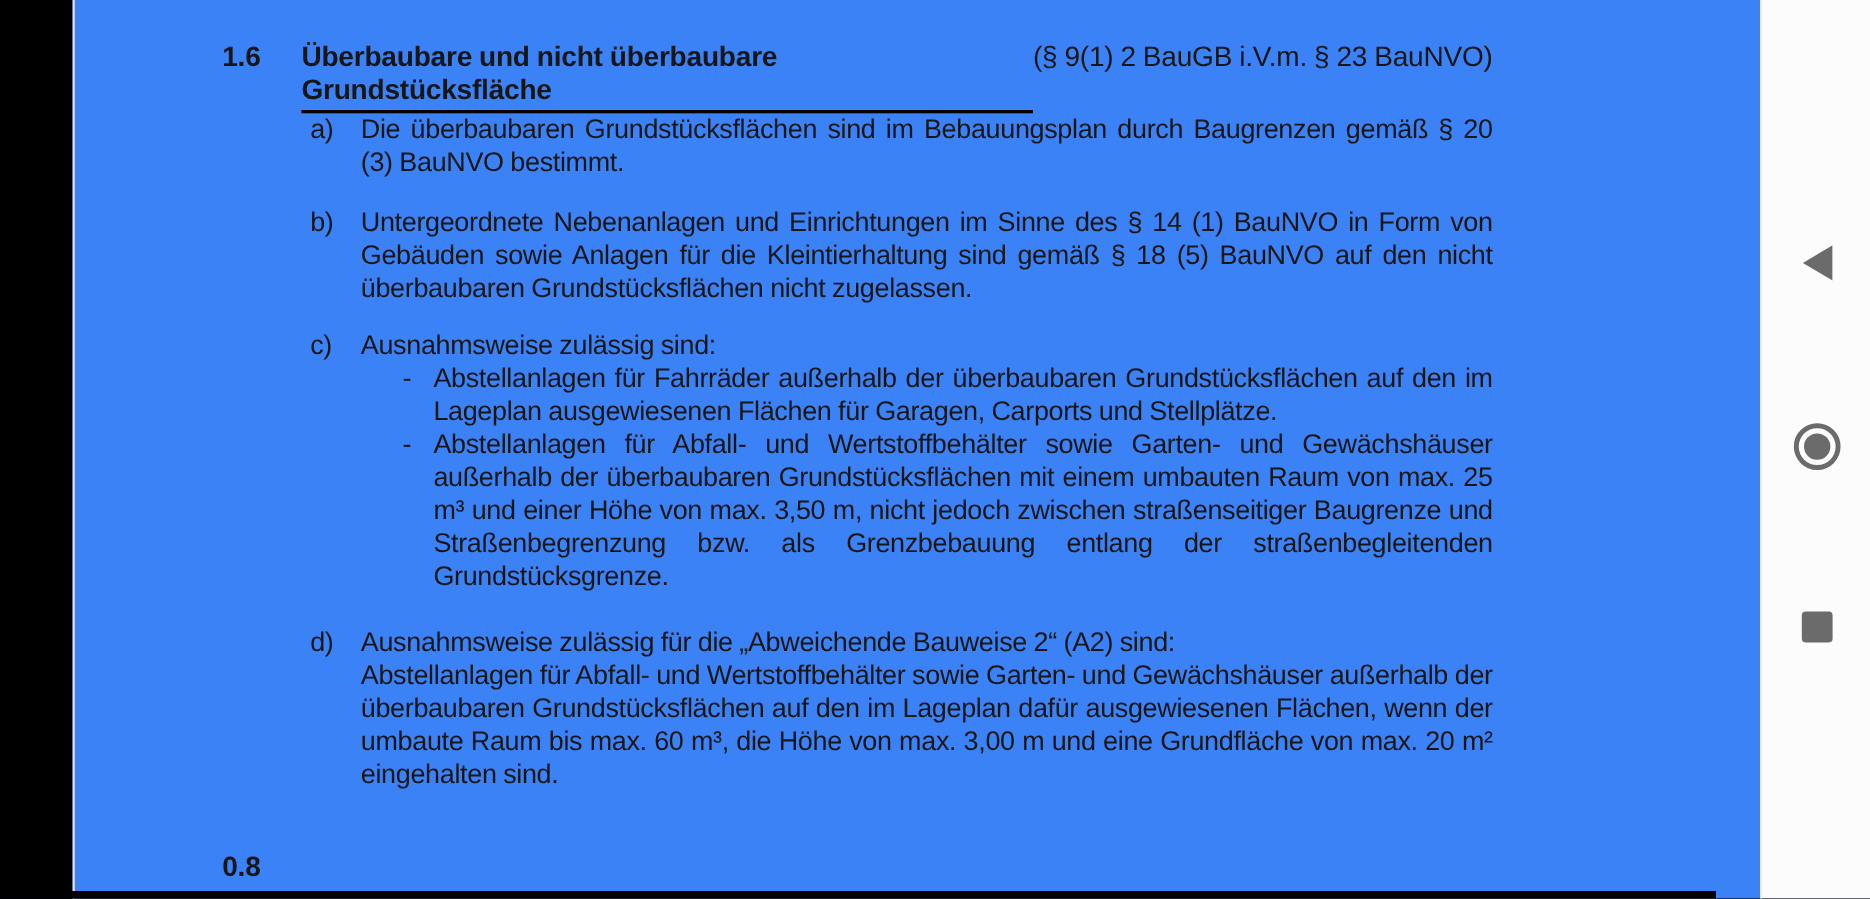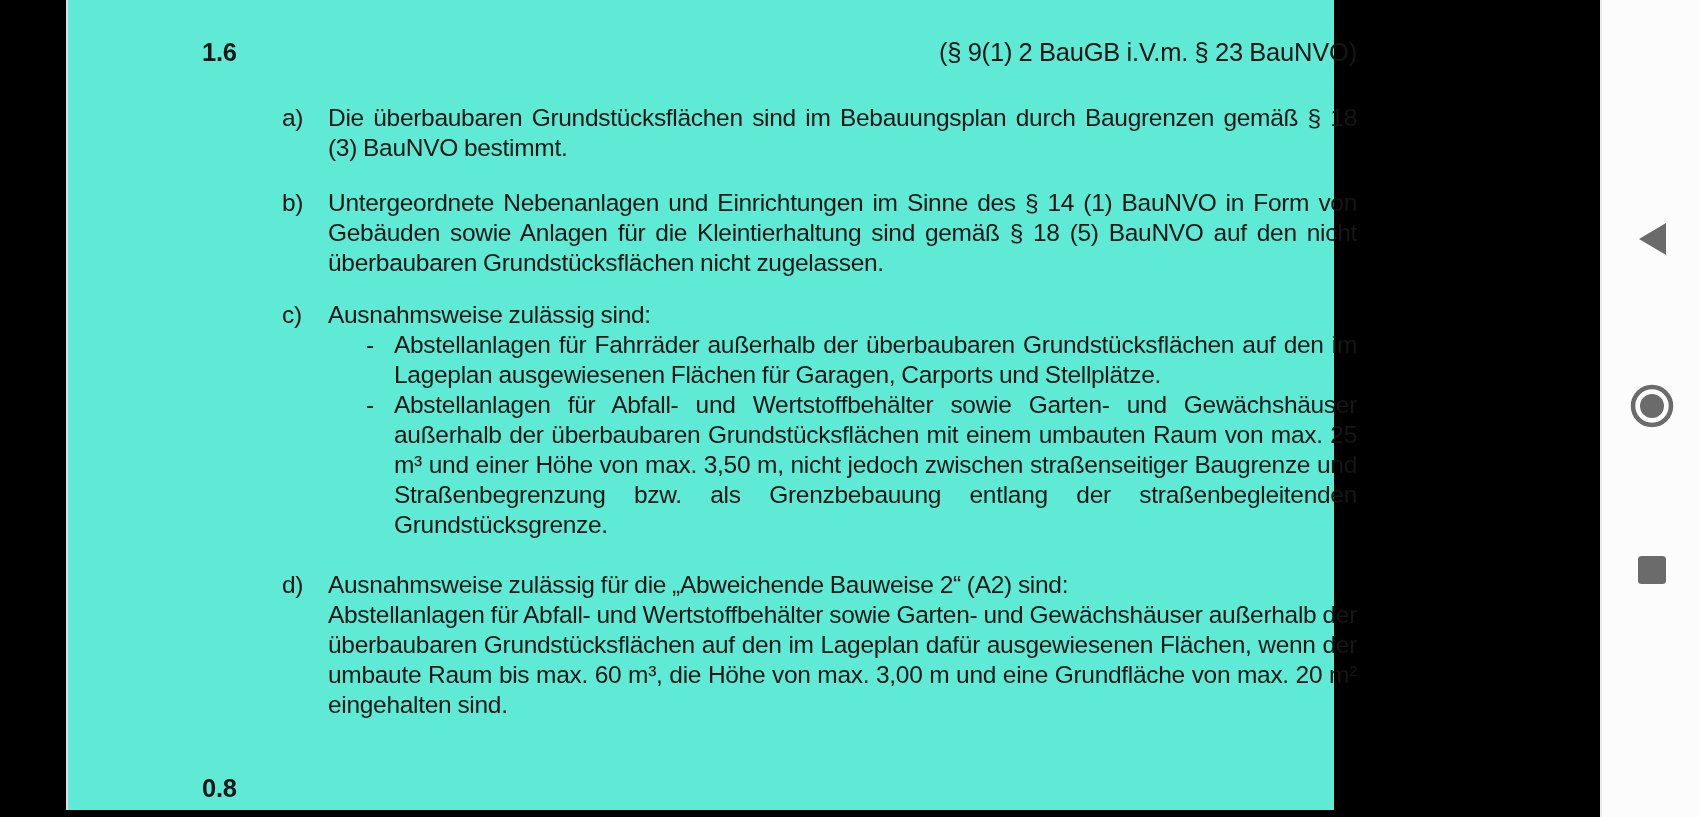--- a/index.html
+++ b/index.html
@@ -8,22 +8,22 @@
     width: 1700px; height: 817px;
     overflow: hidden;
     background: #000;
     font-family: "Liberation Sans", sans-serif;
     color: #161616;
   }
   
   .page {
     position: absolute;
     left: 66px; top: 0;
-    width: 1268px; height: 817px;
-    background: #5eead4;
+    width: 1536px; height: 817px;
+    background: #3b82f6;
     border-left: 2px solid #e0e0e0;
     box-sizing: border-box;
   }
   .doc-text {
     font-size: 24.5px;
     line-height: 30px;
     letter-spacing: -0.3px;
     word-spacing: -0.5px;
   }
   
@@ -82,26 +82,27 @@
 </style>
 </head>
 <body>
 
 <div id="screen">
 
   <div class="page doc-text">
 
     <div class="heading" style="top:37px">
       <span class="hnum">1.6</span>
+      <span class="htitle">Überbaubare und nicht überbaubare Grundstücksfläche</span>
       <span class="href">(§ 9(1) 2 BauGB i.V.m. § 23 BauNVO)</span>
     </div>
 
     <div class="item" style="top:103px">
       <span class="ilabel">a)</span>
-      <div class="itext just">Die überbaubaren Grundstücksflächen sind im Bebauungsplan durch Baugrenzen gemäß § 18 (3) BauNVO bestimmt.</div>
+      <div class="itext just">Die überbaubaren Grundstücksflächen sind im Bebauungsplan durch Baugrenzen gemäß § 20 (3) BauNVO bestimmt.</div>
     </div>
 
     <div class="item" style="top:188px">
       <span class="ilabel">b)</span>
       <div class="itext just">Untergeordnete Nebenanlagen und Einrichtungen im Sinne des § 14 (1) BauNVO in Form von Gebäuden sowie Anlagen für die Kleintierhaltung sind gemäß § 18 (5) BauNVO auf den nicht überbaubaren Grundstücksflächen nicht zugelassen.</div>
     </div>
 
     <div class="item" style="top:300px">
       <span class="ilabel">c)</span>
       <div class="itext">

